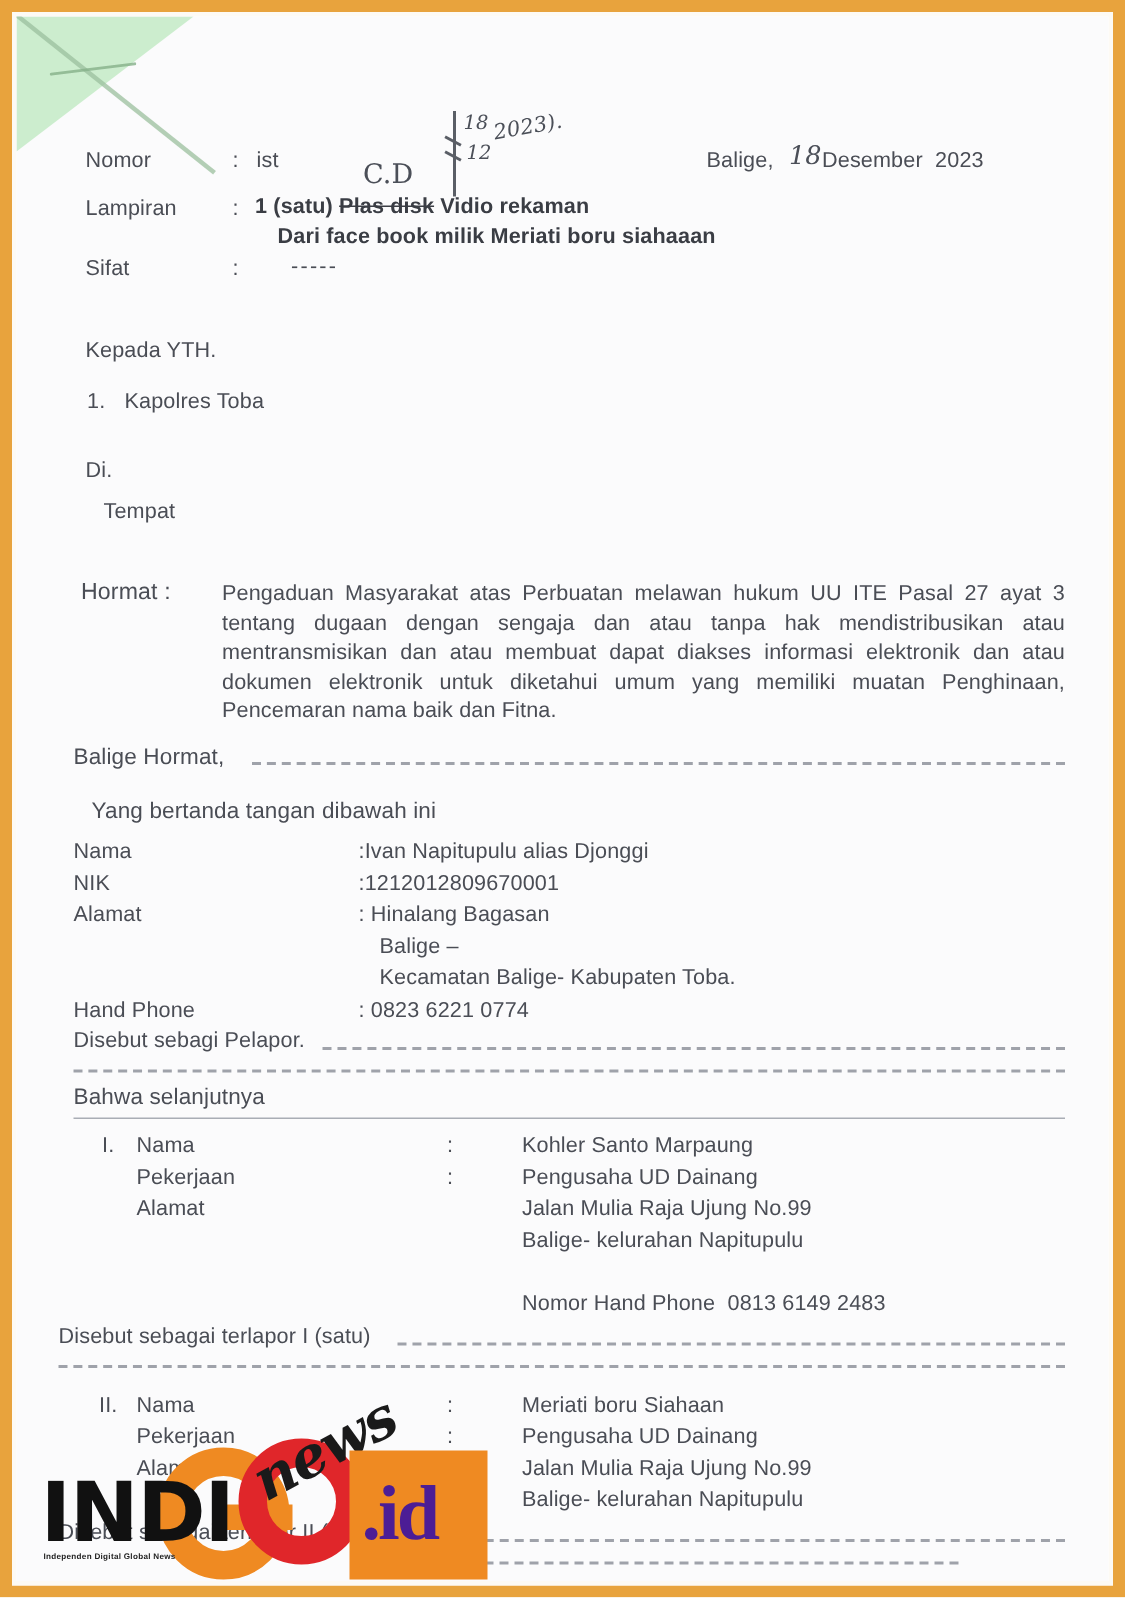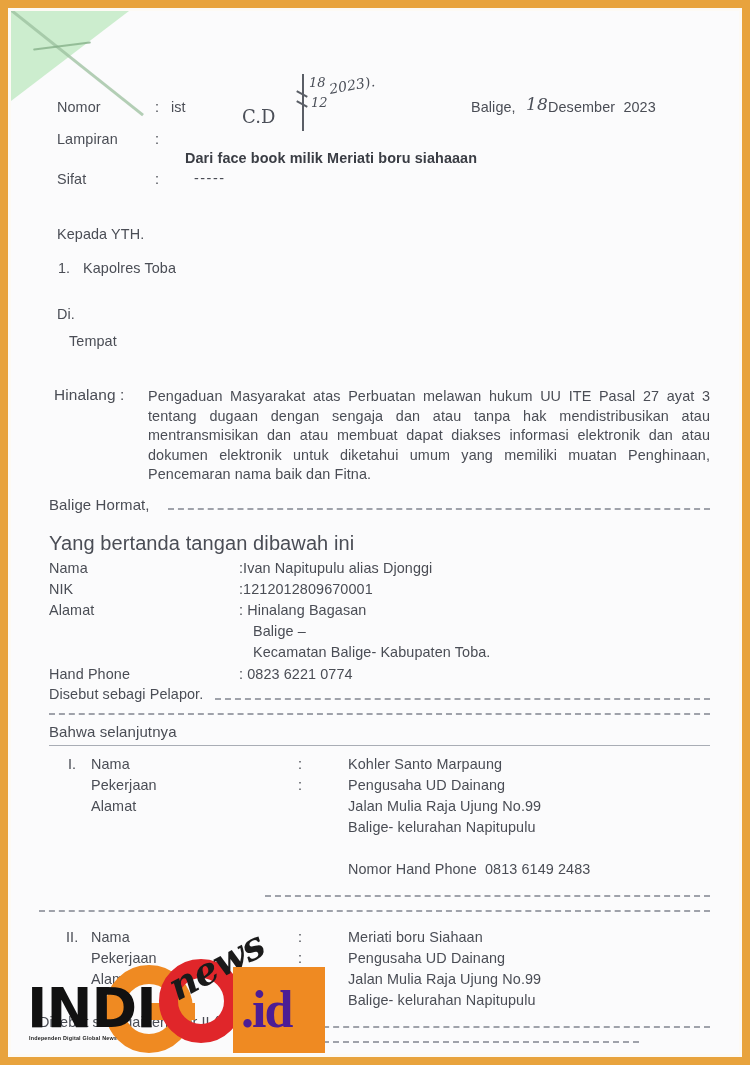--- a/index.html
+++ b/index.html
@@ -215,20 +215,21 @@
     <div class="corner-scratch"></div>
 
     <div class="doc">
 
       <div class="t" style="left:46px; top:88px;text-align:right;">Nomor</div>
       <div class="t" style="left:144px; top:88px;">:</div>
       <div class="t" style="left:160px; top:88px;">ist</div>
 
       <div class="t" style="left:46px; top:120px;">Lampiran</div>
       <div class="t" style="left:144px; top:120px;">:</div>
+      <div class="t bold" style="left:159px; top:119px;"><span>1 (satu) </span><span class="strike">Plas disk</span><span> Vidio rekaman</span></div>
       <div class="t bold" style="left:174px; top:139px;">Dari face book milik Meriati boru siahaaan</div>
 
       <div class="t" style="left:46px; top:160px;">Sifat</div>
       <div class="t" style="left:144px; top:160px;">:</div>
       <div class="t" style="left:183px; top:159px; letter-spacing:1.5px;">-----</div>
 
       <div class="t" style="left:460px; top:88px;">Balige,</div>
       <div class="hand" style="left:515px; top:83px; font-size:17px; font-style:italic;">18</div>
       <div class="t" style="left:537px; top:88px;">Desember  2023</div>
 
@@ -239,27 +240,27 @@
       <div class="hand" style="left:298px; top:64px; font-size:13px; font-style:italic;">18</div>
       <div class="hand" style="left:300px; top:84px; font-size:13px; font-style:italic;">12</div>
       <div class="hand" style="left:318px; top:66px; font-size:14px; font-style:italic; transform:rotate(-10deg);">2023).</div>
 
       <div class="t" style="left:46px; top:215px;">Kepada YTH.</div>
       <div class="t" style="left:47px; top:249px;">1.</div>
       <div class="t" style="left:72px; top:249px;">Kapolres Toba</div>
       <div class="t" style="left:46px; top:295px;">Di.</div>
       <div class="t" style="left:58px; top:322px;">Tempat</div>
 
-      <div class="t" style="left:43px; top:375px; font-size:15.4px;">Hinalang :</div>
+      <div class="t" style="left:43px; top:375px; font-size:15.4px;">Hormat :</div>
       <div class="para" style="left:137px; top:376px; width:562px;">Pengaduan Masyarakat atas Perbuatan melawan hukum UU ITE Pasal 27 ayat 3 tentang dugaan dengan sengaja dan atau tanpa hak mendistribusikan atau mentransmisikan dan atau membuat dapat diakses informasi elektronik dan atau dokumen elektronik untuk diketahui umum    yang memiliki muatan Penghinaan, Pencemaran nama baik dan Fitna.</div>
 
       <div class="t" style="left:38px; top:485px; font-size:15px;">Balige Hormat,</div>
       <div class="leader" style="left:157px; top:497px; width:542px;"></div>
 
-      <div class="t" style="left:38px; top:521px; font-size:20px;">Yang bertanda tangan dibawah ini</div>
+      <div class="t" style="left:50px; top:521px; font-size:15px;">Yang bertanda tangan dibawah ini</div>
 
       <div class="t" style="left:38px; top:549px;">Nama</div>
       <div class="t" style="left:228px; top:549px;">:Ivan Napitupulu alias Djonggi</div>
 
       <div class="t" style="left:38px; top:570px;">NIK</div>
       <div class="t" style="left:228px; top:570px;">:1212012809670001</div>
 
       <div class="t" style="left:38px; top:591px;">Alamat</div>
       <div class="t" style="left:228px; top:591px;">: Hinalang Bagasan</div>
       <div class="t" style="left:242px; top:612px;">Balige –</div>
@@ -282,20 +283,21 @@
 
       <div class="t" style="left:80px; top:766px;">Pekerjaan</div>
       <div class="t" style="left:287px; top:766px;">:</div>
       <div class="t" style="left:337px; top:766px;">Pengusaha UD Dainang</div>
 
       <div class="t" style="left:80px; top:787px;">Alamat</div>
       <div class="t" style="left:337px; top:787px;">Jalan Mulia Raja Ujung No.99</div>
       <div class="t" style="left:337px; top:808px;">Balige- kelurahan Napitupulu</div>
       <div class="t" style="left:337px; top:850px;">Nomor Hand Phone  0813 6149 2483</div>
 
+      <div class="t" style="left:28px; top:872px;">Disebut sebagai terlapor I (satu)</div>
       <div class="leader" style="left:254px; top:884px; width:445px;"></div>
       <div class="leader" style="left:28px; top:899px; width:671px;"></div>
 
       <div class="t" style="left:55px; top:918px;">II.</div>
       <div class="t" style="left:80px; top:918px;">Nama</div>
       <div class="t" style="left:287px; top:918px;">:</div>
       <div class="t" style="left:337px; top:918px;">Meriati boru Siahaan</div>
 
       <div class="t" style="left:80px; top:939px;">Pekerjaan</div>
       <div class="t" style="left:287px; top:939px;">:</div>

